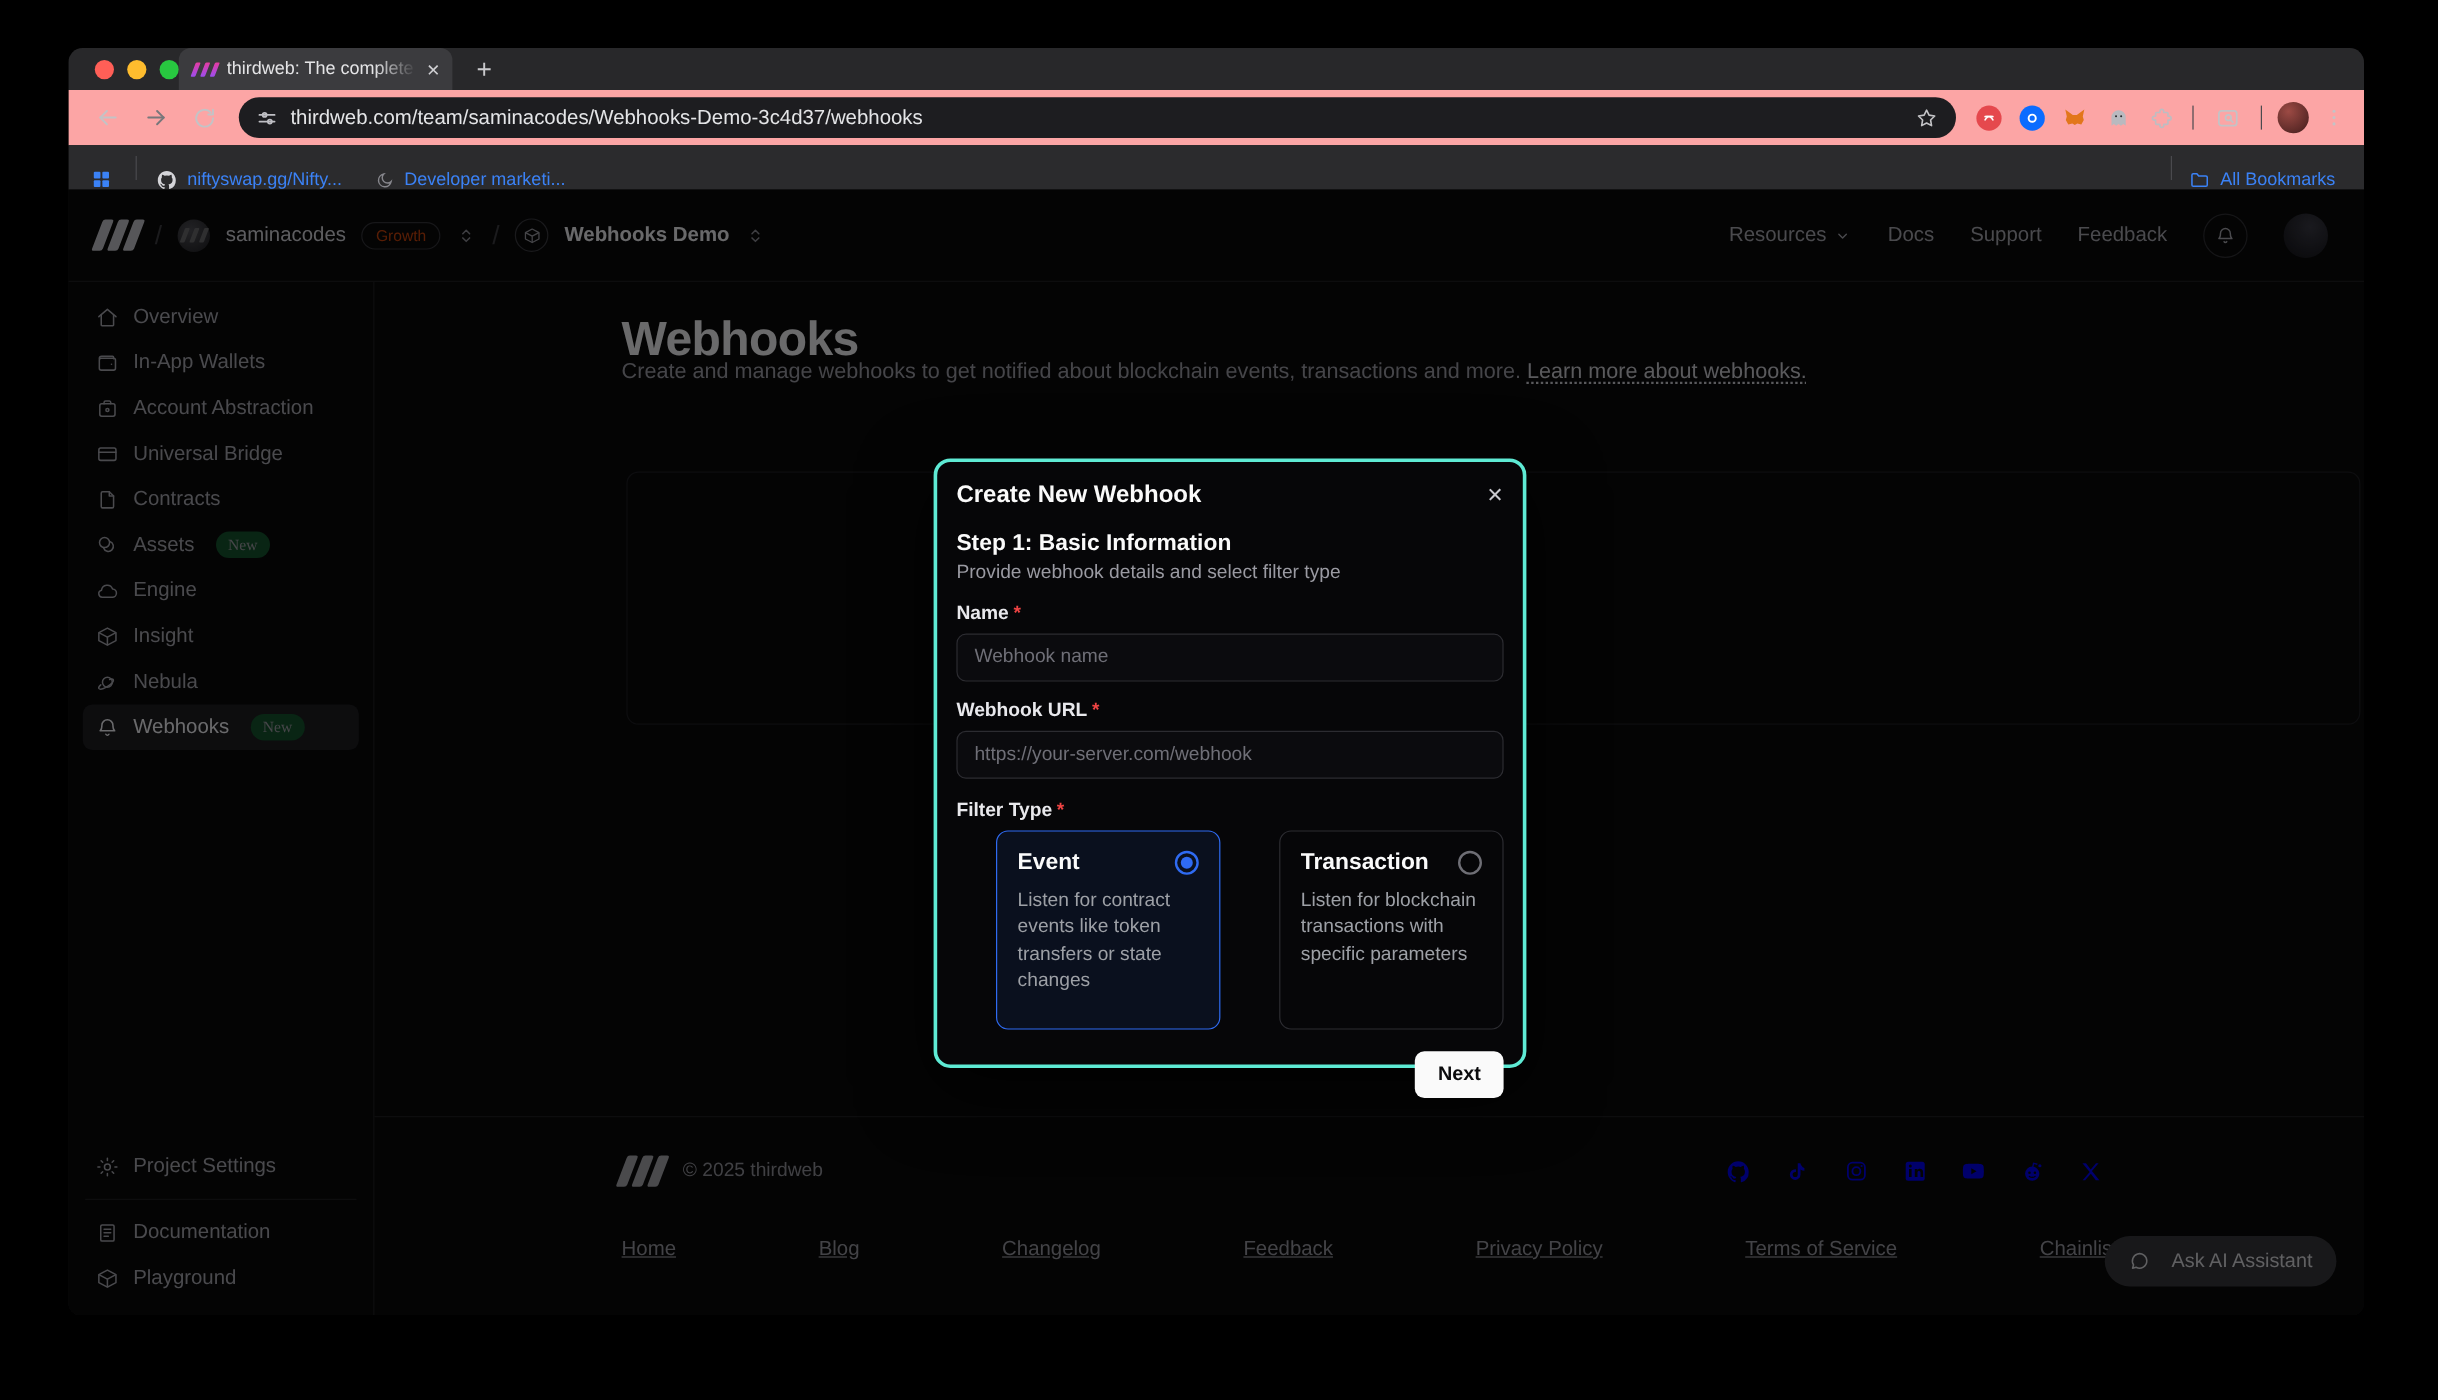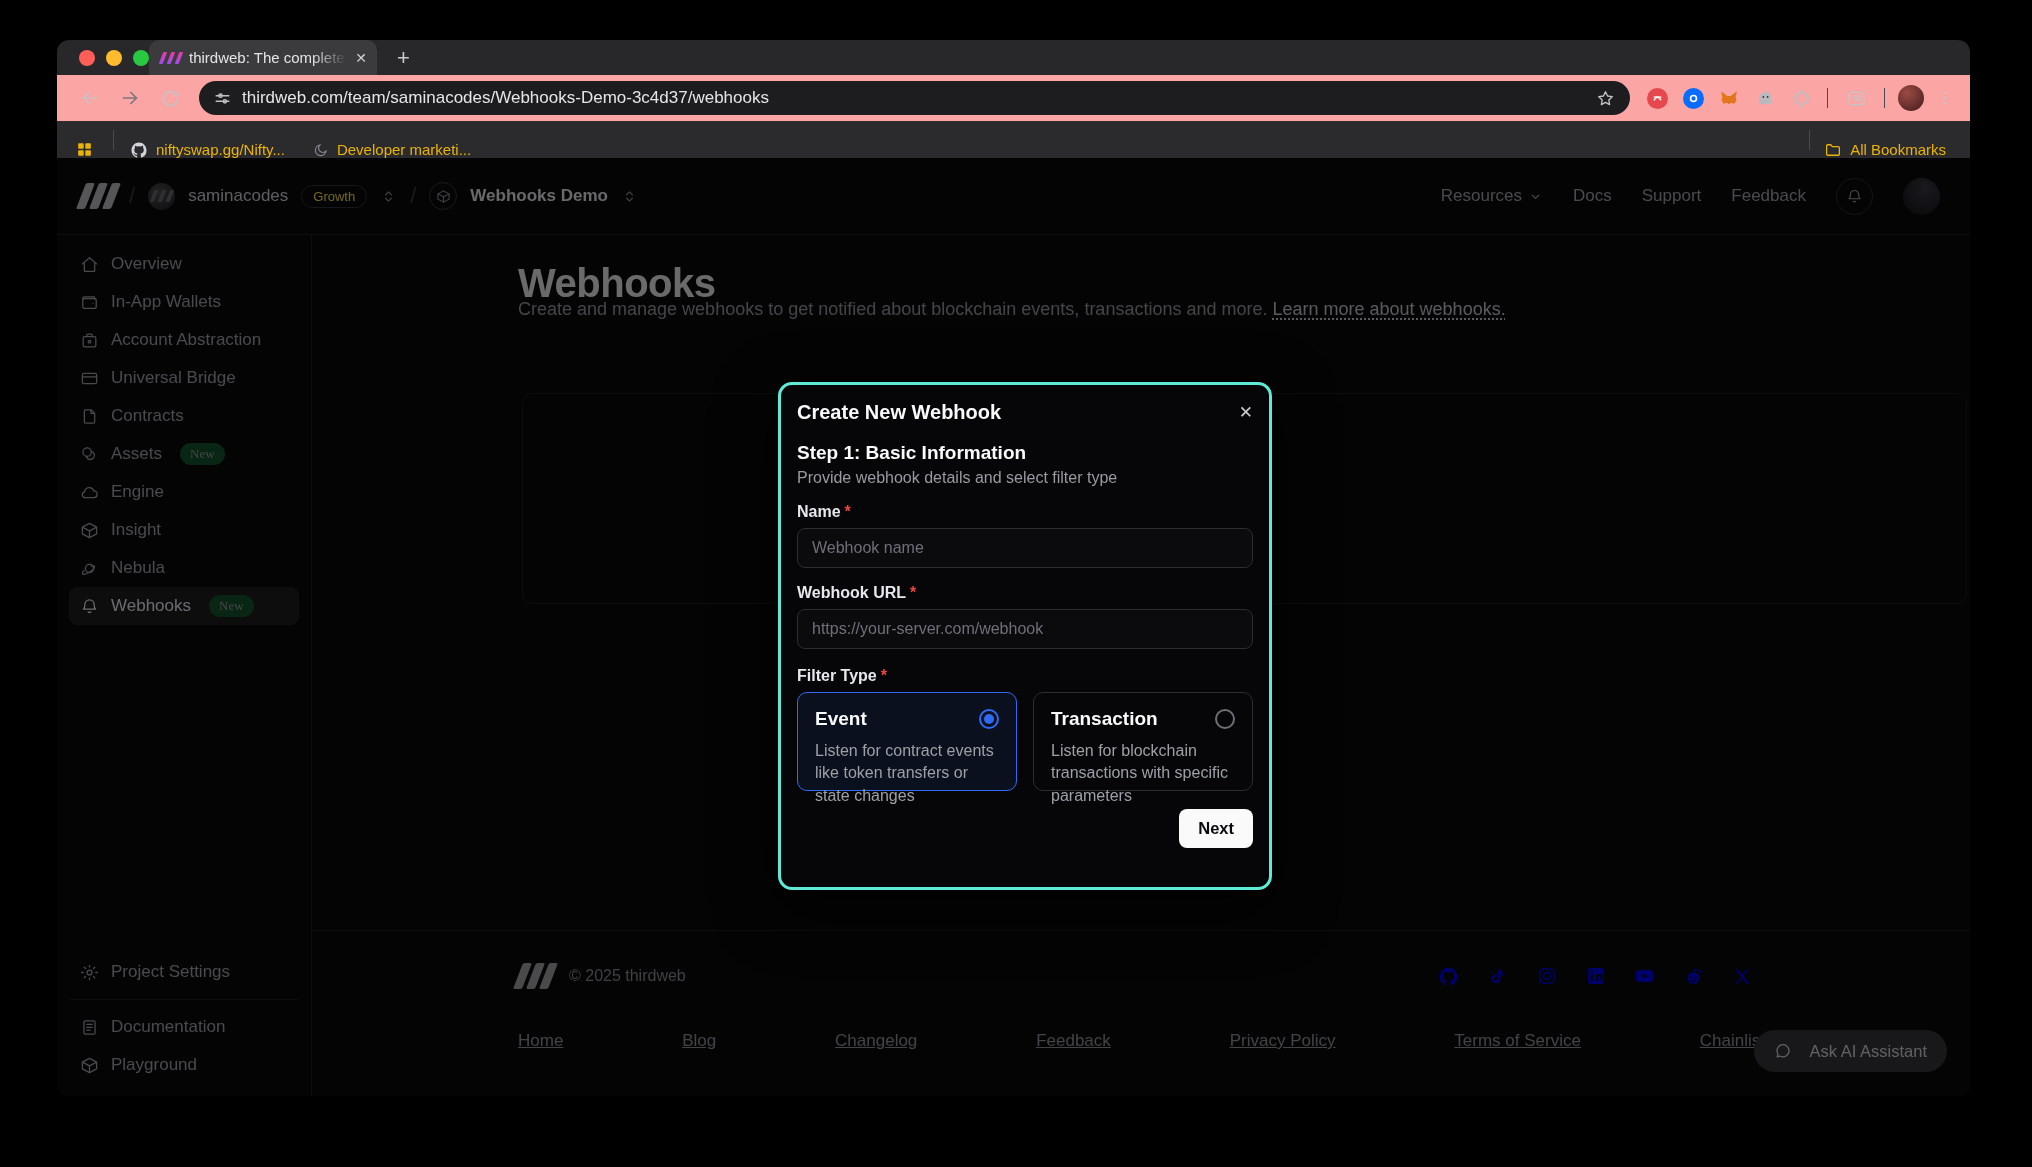--- a/index.html
+++ b/index.html
@@ -31,42 +31,42 @@
              display:flex; align-items:center; padding:0 12px 0 14px; gap:10px; min-width:0; }
   .omni-url { flex:1; color:#e4e5e7; font-size:17px; white-space:nowrap; overflow:hidden; }
   .ext { width:30px; height:34px; display:flex; align-items:center; justify-content:center; flex:0 0 auto; }
   .sep-v { width:1px; height:20px; background:#4a4a4e; margin:0 5px; flex:0 0 auto; }
   .avatar-sm { width:26px; height:26px; border-radius:50%;
                background:radial-gradient(circle at 35% 30%, #9c4a44, #5d2a28 70%, #3c1a19); }
   .dot-circle { border-radius:50%; display:flex; align-items:center; justify-content:center; }
 
   
   .bookbar { height:37px; background:#2b2b2d; display:flex; align-items:center; padding:0 18px; color:#c8c8cb; }
-  .bm-item { display:flex; align-items:center; gap:8px; font-size:15px; color:#eab308; margin-right:28px; white-space:nowrap;margin-top:20px; }
+  .bm-item { display:flex; align-items:center; gap:8px; font-size:15px; color:#3b82f6; margin-right:28px; white-space:nowrap;margin-top:20px; }
   .bookbar .spacer { flex:1; }
 
   
   .webpage { position:absolute; left:0; top:118px; width:1913px; height:938px; background:#0a0a0b; overflow:hidden; }
   .dimmer { position:absolute; inset:0; background:rgba(0,0,0,0.55); z-index:5; }
 
   
   .appnav { position:absolute; left:0; top:0; width:100%; height:77px; display:flex; align-items:center;
             padding:0 30px 0 24px; border-bottom:1px solid #1e1e21; }
   .crumbs { display:flex; align-items:center; gap:13px; }
   .tw-logo { display:flex; gap:4px; align-items:flex-end; }
   .tw-logo i { display:block; width:9px; height:26px; background:#bfbfc5; transform:skewX(-21deg); border-radius:2px; }
   .tw-logo i:nth-child(2){ height:26px; } .tw-logo i:nth-child(3){ height:26px; }
   .tw-logo.small i { width:4px; height:12px; border-radius:1px; }
   .tw-logo.fav i { background:linear-gradient(180deg,#e53ba0,#9b4dee); }
   .slash { color:#3c3c40; font-size:22px; font-weight:300; }
   .team-avatar { width:27px; height:27px; border-radius:50%; background:radial-gradient(circle at 40% 35%,#4e4e54,#2a2a2e 75%);
                  display:flex; align-items:center; justify-content:center; }
   .crumb-name { color:#cfcfd4; font-size:17px; }
   .crumb-name.bold { font-weight:700; color:#e8e8ec; }
-  .plan-badge { font-size:13px; color:#fde047; border:1px solid #333338; border-radius:999px; padding:3px 11px; }
+  .plan-badge { font-size:13px; color:#c2410c; border:1px solid #333338; border-radius:999px; padding:3px 11px; }
   .proj-icon { width:28px; height:28px; border-radius:50%; border:1px solid #3a3a3f; color:#9a9aa1;
                display:flex; align-items:center; justify-content:center; }
   .updown { color:#8b8b92; }
   .appnav .right { margin-left:auto; display:flex; align-items:center; gap:30px; }
   .navlink { color:#a4a4ac; font-size:17px; display:flex; align-items:center; gap:6px; white-space:nowrap; }
   .bell-btn { width:37px; height:37px; border:1px solid #303034; border-radius:50%; color:#a4a4ac;
               display:flex; align-items:center; justify-content:center; }
   .user-avatar { width:37px; height:37px; border-radius:50%;
                  background:radial-gradient(circle at 60% 30%,#3a3a44,#1c1c22 75%); }
 
@@ -110,21 +110,21 @@
   .step-title { font-size:19px; font-weight:700; margin-bottom:5px; }
   .step-sub { font-size:16px; color:#9a9aa2; margin-bottom:16px; }
   .field-label { font-size:16px; font-weight:600; color:#e8e8ec; margin-bottom:7px; }
   .req { color:#ef4444; margin-left:4px; font-weight:600; }
   .tinput { width:100%; height:40px; background:#0b0b0e; border:1px solid #2c2c31; border-radius:8px;
             padding:0 14px; font-size:16px; color:#e8e8ec; outline:none;
             font-family:"Liberation Sans","DejaVu Sans",sans-serif; }
   .tinput::placeholder { color:#6f6f77; }
   .mb16 { margin-bottom:16px; } .mb18 { margin-bottom:18px; }
   .cards { display:flex; gap:16px; margin-bottom:18px; }
-  .fcard { flex:1; height:99px; border:1px solid #2c2c31; border-radius:10px; padding:15px 17px; }
+  .fcard { flex:1; height:166px; border:1px solid #2c2c31; border-radius:10px; padding:15px 17px;margin-left:33px; }
   .fcard.selected { border:1.5px solid #2f6bf2; background:#0a101e; }
   .fcard-top { display:flex; align-items:center; justify-content:space-between; margin-bottom:10px; }
   .fcard-title { font-size:19px; font-weight:600; color:#fafafa; }
   .radio { width:20px; height:20px; border-radius:50%; border:2px solid #6e6e75; position:relative; flex:0 0 auto; }
   .radio.on { border-color:#2f6bf2; }
   .radio.on::after { content:""; position:absolute; inset:3px; border-radius:50%; background:#2f6bf2; }
   .fcard-desc { font-size:16px; color:#9da0a6; line-height:1.4; }
   .modal-actions { display:flex; justify-content:flex-end; }
   .next-btn { background:#fafafa; color:#0b0b0d; font-size:16.5px; font-weight:600; border:none;
               border-radius:8px; padding:10px 19px; font-family:inherit; }

